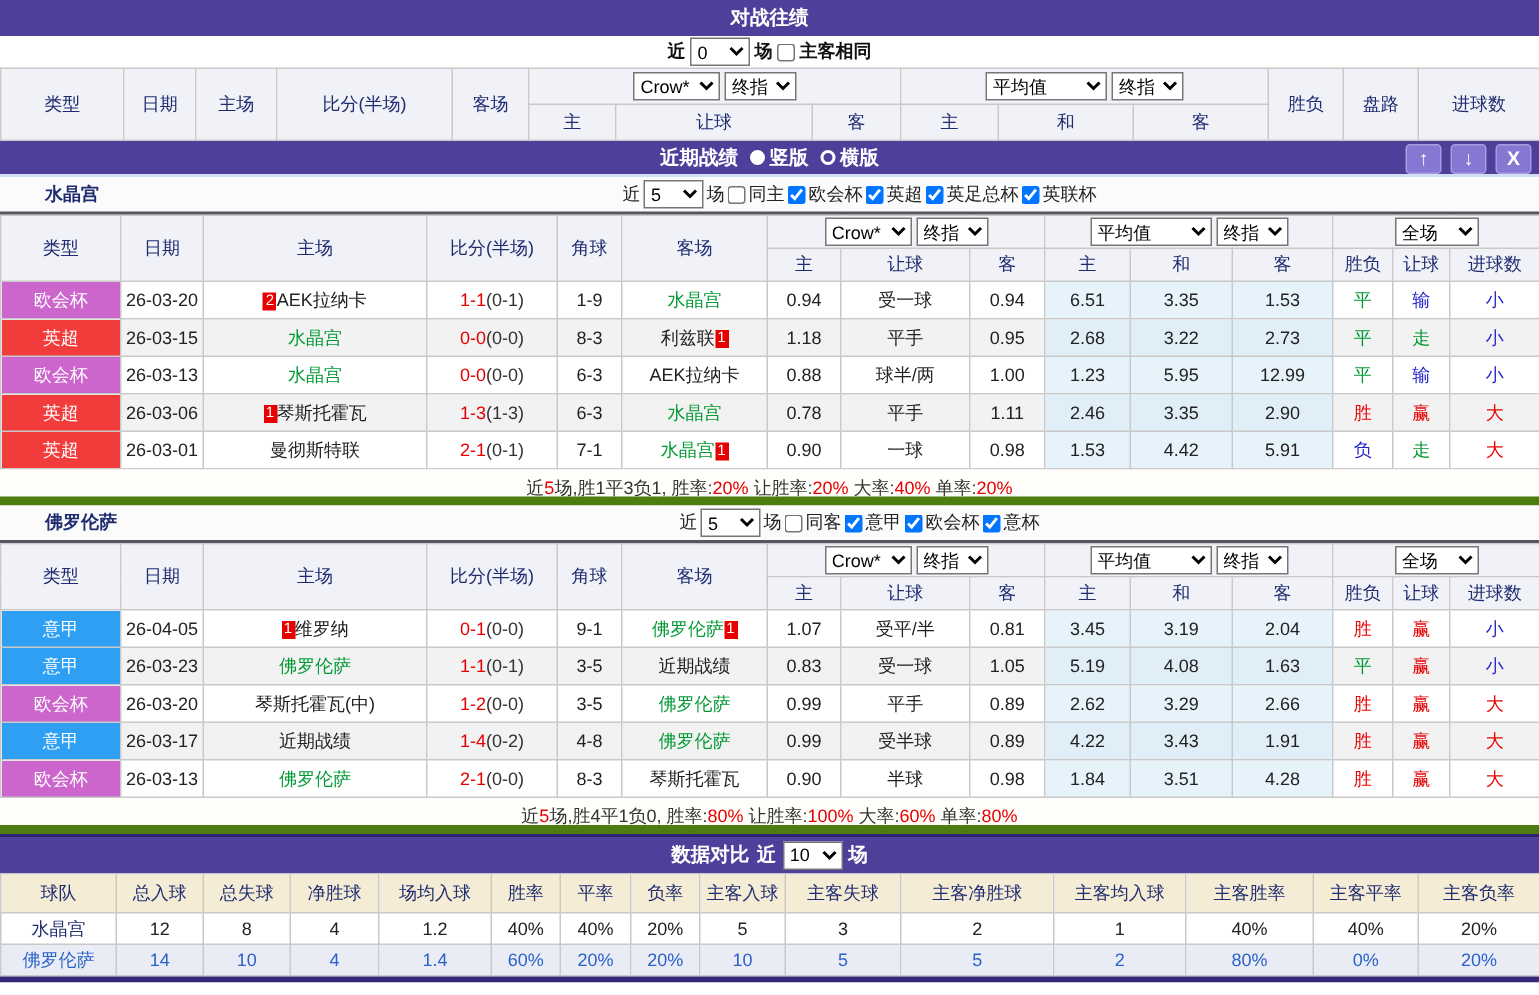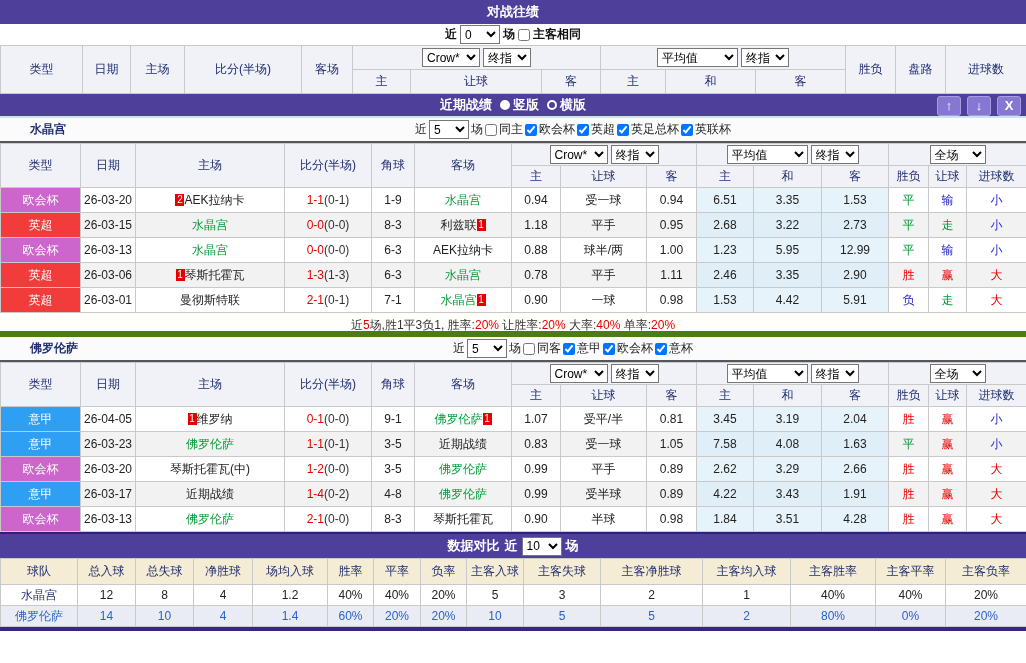--- a/index.html
+++ b/index.html
@@ -367,21 +367,21 @@
           <tr class="alt">
             <td class="type-cell" style="background: rgb(46, 159, 242);">意甲</td>
             <td>26-03-23</td>
             <td><span class="team-green">佛罗伦萨</span></td>
             <td><span class="ft">1-1</span><span class="ht">(0-1)</span></td>
             <td>3-5</td>
             <td><span>近期战绩</span></td>
             <td>0.83</td>
             <td>受一球</td>
             <td>1.05</td>
-            <td class="avg">7.58</td>
+            <td class="avg">5.19</td>
             <td class="avg">4.08</td>
             <td class="avg">1.63</td>
             <td style="color: rgb(0, 153, 51);">平</td>
             <td style="color: rgb(230, 0, 0);">赢</td>
             <td style="color: rgb(37, 37, 204);">小</td>
           </tr>
           <tr>
             <td class="type-cell" style="background: rgb(204, 102, 204);">欧会杯</td>
             <td>26-03-20</td>
             <td><span>琴斯托霍瓦(中)</span></td>
@@ -427,20 +427,21 @@
             <td>0.98</td>
             <td class="avg">1.84</td>
             <td class="avg">3.51</td>
             <td class="avg">4.28</td>
             <td style="color: rgb(230, 0, 0);">胜</td>
             <td style="color: rgb(230, 0, 0);">赢</td>
             <td style="color: rgb(230, 0, 0);">大</td>
           </tr>
         </tbody>
       </table>
+      <div class="summary"><span>近</span><span class="red">5</span><span>场,胜4平1负0, 胜率:</span><span class="red">80%</span><span> 让胜率:</span><span class="red">100%</span><span> 大率:</span><span class="red">60%</span><span> 单率:</span><span class="red">80%</span></div>
     </div>
   </div>
 
 <div class="bar comp-bar">
   <span>数据对比</span>
   <span class="gap2">近</span>
   <select class="sel-count">
     <option>10</option>
   </select>
   <span>场</span>

